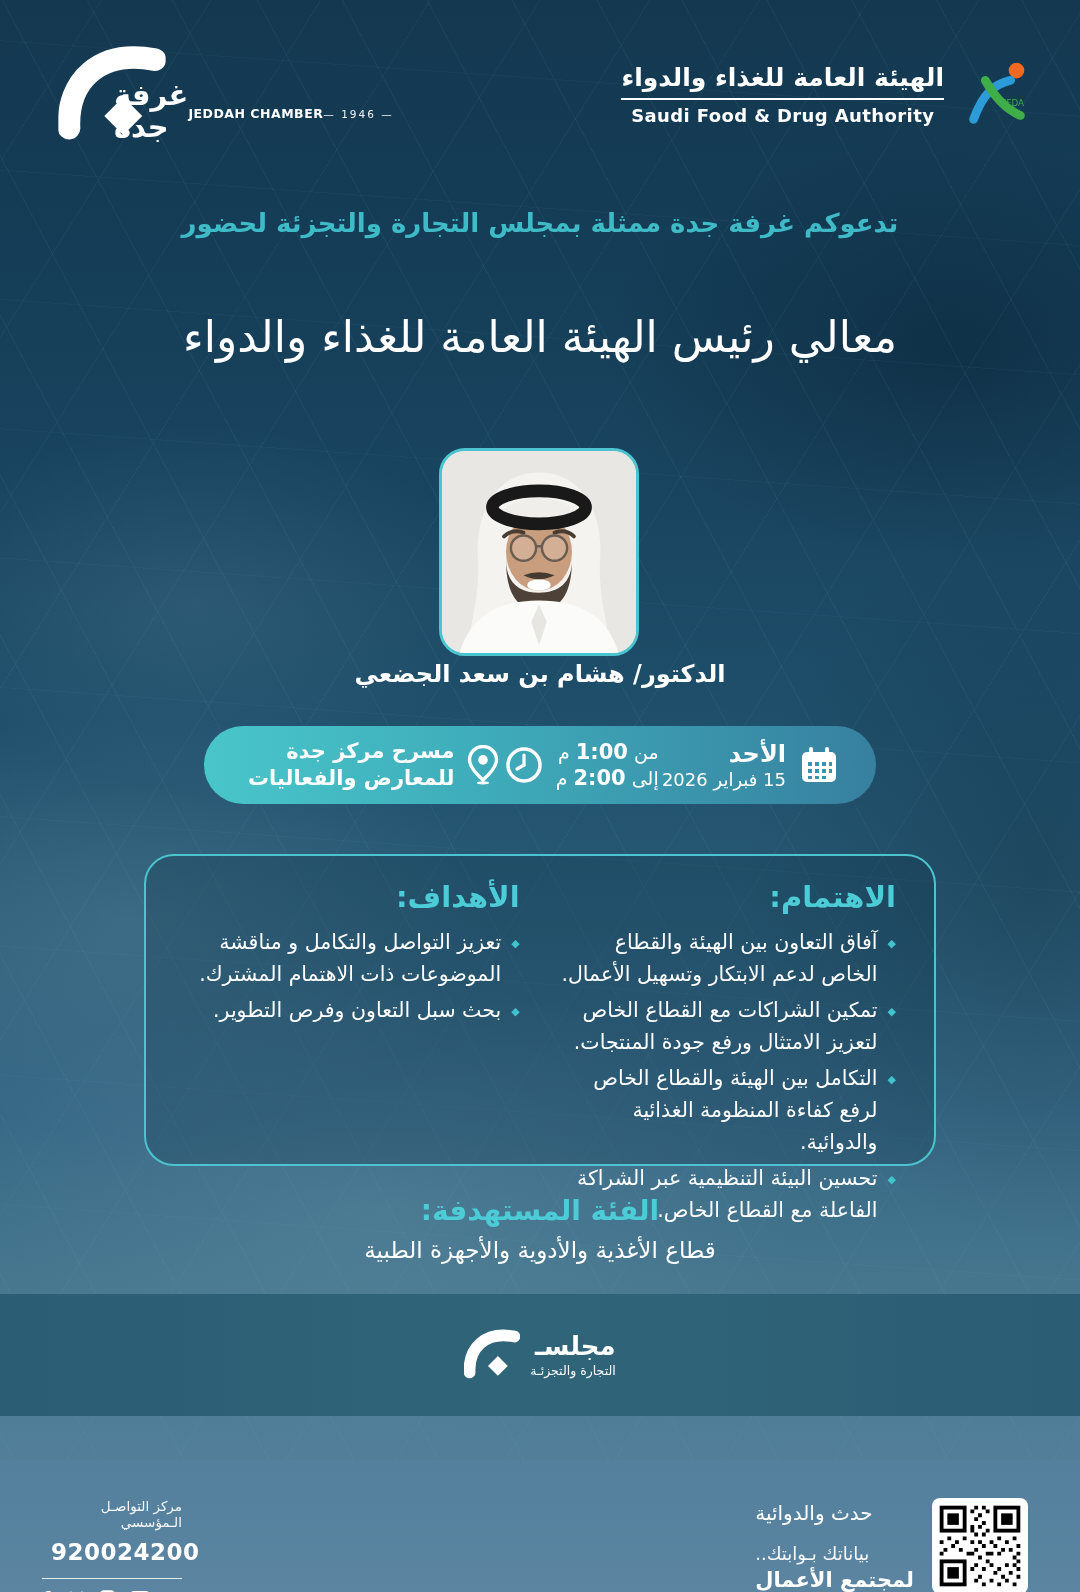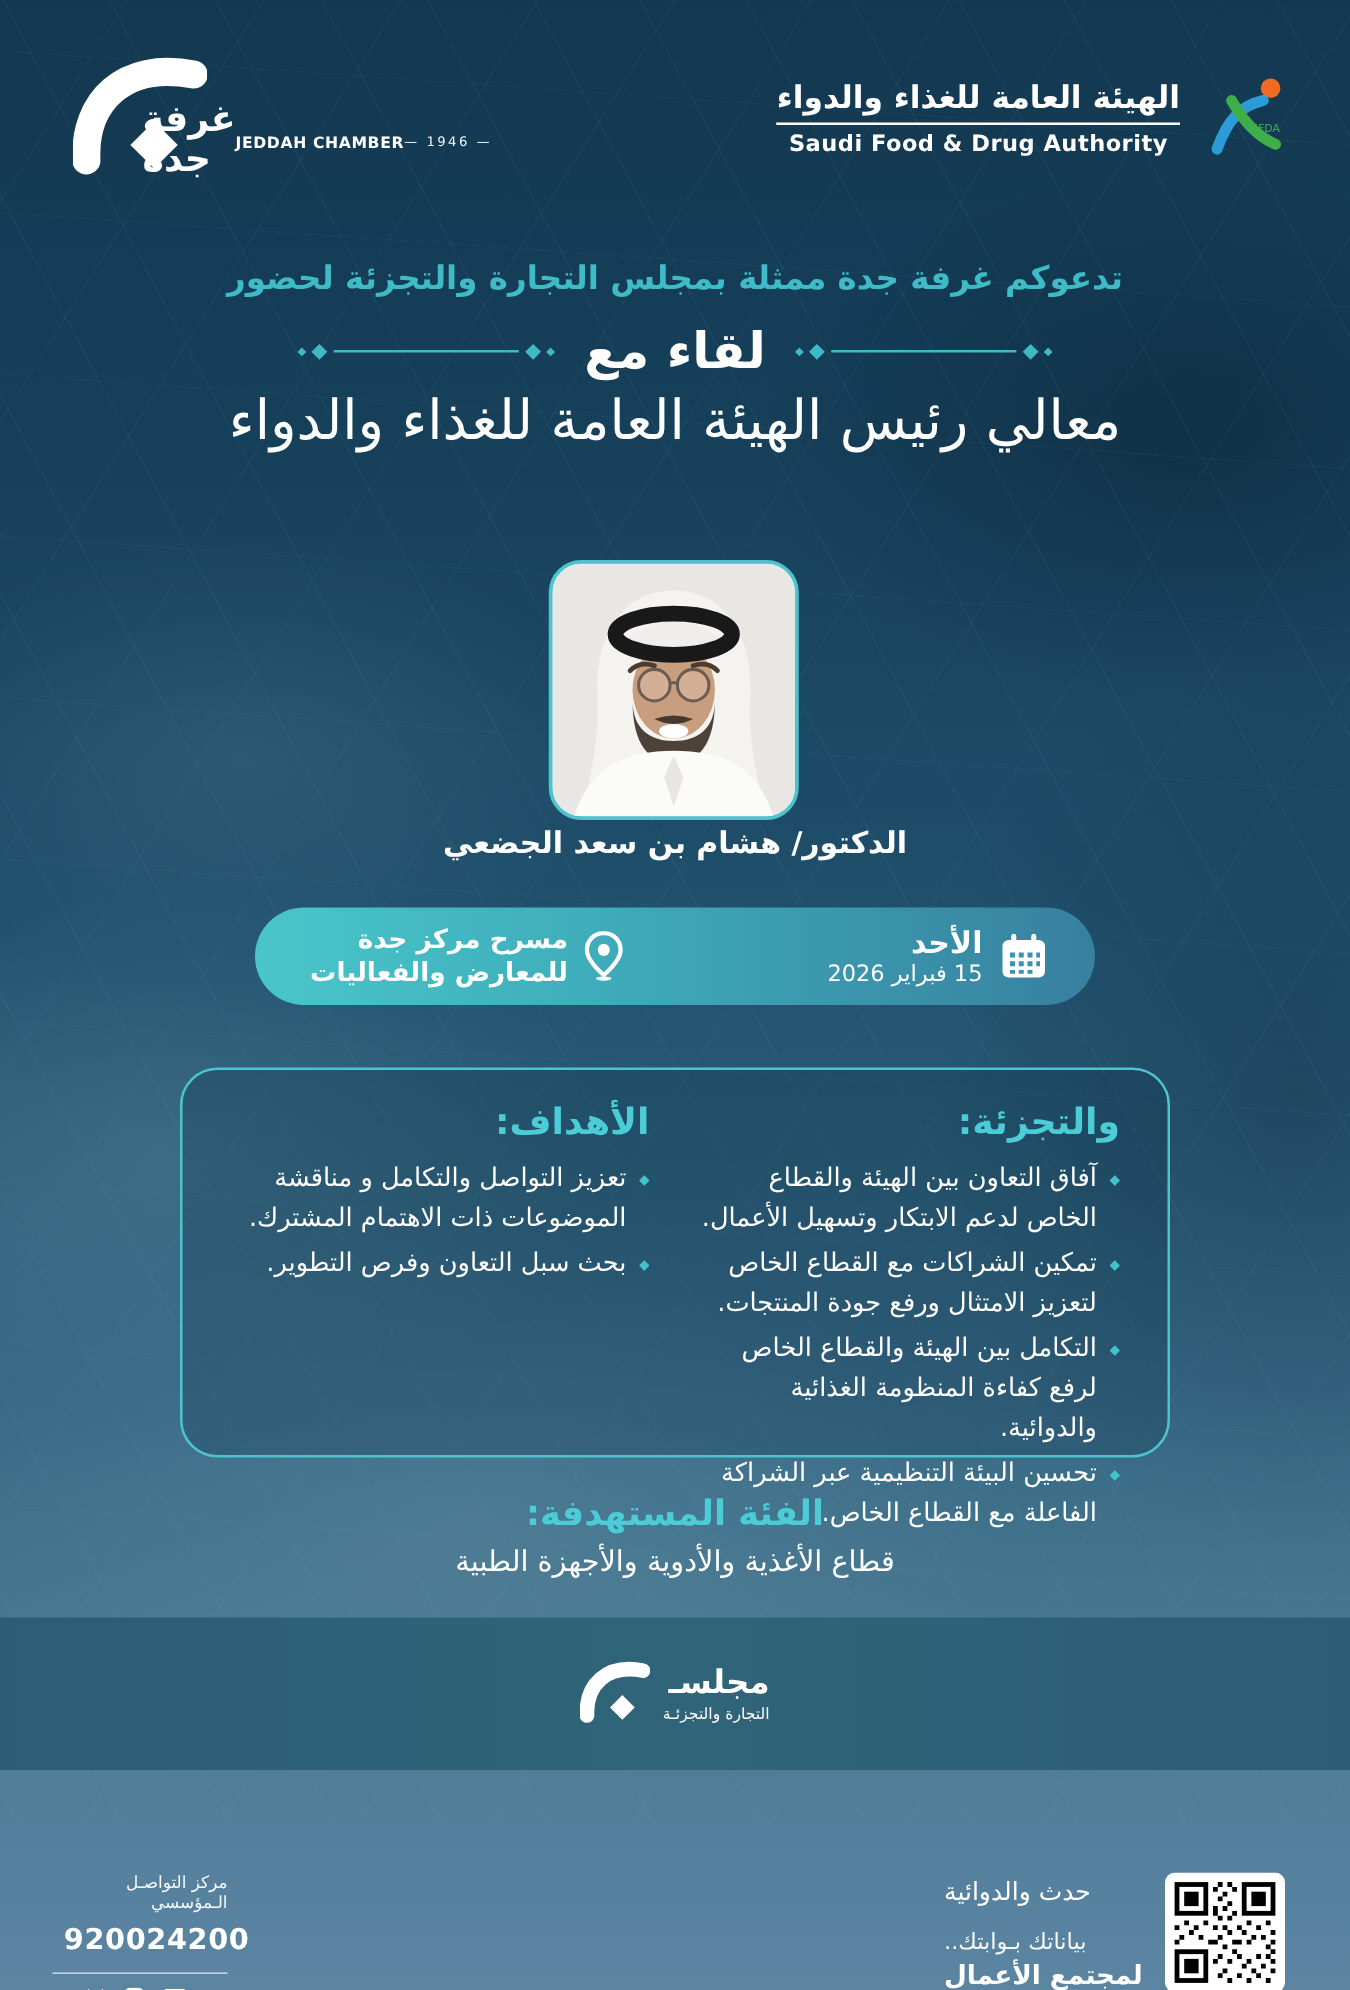--- a/index.html
+++ b/index.html
@@ -134,37 +134,20 @@
     <svg class="sfda-mark" viewBox="0 0 80 80">
       <circle cx="60" cy="16" r="8" fill="#f26a21"></circle>
       <path d="M16 66 C26 38 38 30 54 26" stroke="#2b9cd8" stroke-width="9" fill="none" stroke-linecap="round"></path>
       <path d="M28 26 C38 44 50 56 64 62" stroke="#3fae49" stroke-width="9" fill="none" stroke-linecap="round"></path>
       <text x="44" y="52" font-size="9" fill="#3fae49" font-family="DejaVu Sans, sans-serif">SFDA</text>
     </svg>
   </div>
 
   <div class="invite-intro rtl">تدعوكم غرفة جدة ممثلة بمجلس التجارة والتجزئة لحضور</div>
 
-  <div class="meet-row">
-    <span class="flourish">
-      <span class="diam sm"></span>
-        <span class="diam"></span>
-        <span class="f-line"></span>
-        <span class="diam"></span>
-        <span class="diam sm"></span>
-    </span>
-    <span class="meet-label rtl">لقاء مع</span>
-    <span class="flourish">
-      <span class="diam sm"></span>
-        <span class="diam"></span>
-        <span class="f-line"></span>
-        <span class="diam"></span>
-        <span class="diam sm"></span>
-    </span>
-  </div>
 
   <div class="main-title rtl">معالي رئيس الهيئة العامة للغذاء والدواء</div>
 
   <div class="photo-frame">
     <svg viewBox="0 0 200 208">
       <rect width="200" height="208" fill="#e9e7e3"></rect>
       <path d="M100 22 C54 22 34 66 37 110 C39 150 30 172 26 208 L174 208 C170 172 161 150 163 110 C166 66 146 22 100 22 Z" fill="#f4f3f0"></path>
       <ellipse cx="100" cy="104" rx="34" ry="40" fill="#c99e7e"></ellipse>
       <path d="M64 88 q8 -8 20 -4" stroke="#4a3c30" stroke-width="4" fill="none" stroke-linecap="round"></path>
       <path d="M116 84 q12 -4 20 4" stroke="#4a3c30" stroke-width="4" fill="none" stroke-linecap="round"></path>
@@ -202,35 +185,46 @@
             <rect x="17" y="32" width="4" height="3"></rect>
             <rect x="24" y="32" width="4" height="3"></rect>
         </g>
       </svg>
       <div class="info-col">
         <span class="day">الأحد</span>
         <span class="date">15 فبراير 2026</span>
       </div>
     </div>
     <div class="info-item">
+      <div class="info-col">
+        <span class="time-line"><span>من</span> <b>1:00</b> <span>م</span></span>
+        <span class="time-line"><span>إلى</span> <b>2:00</b> <span>م</span></span>
+      </div>
+      <svg class="info-icon" width="40" height="40" viewBox="0 0 40 40">
+        <circle cx="20" cy="20" r="16" fill="none" stroke="#fff" stroke-width="3.5"></circle>
+        <path d="M20 20 L20 10" stroke="#fff" stroke-width="3.2" stroke-linecap="round"></path>
+        <path d="M20 20 L13 24" stroke="#fff" stroke-width="3.2" stroke-linecap="round"></path>
+      </svg>
+    </div>
+    <div class="info-item">
       <svg class="info-icon" width="34" height="40" viewBox="0 0 24 28">
         <path d="M12 1 C6.5 1 2.5 5.2 2.5 10.4 C2.5 15 8 21 12 24.6 C16 21 21.5 15 21.5 10.4 C21.5 5.2 17.5 1 12 1 Z" fill="none" stroke="#fff" stroke-width="2.4"></path>
         <circle cx="12" cy="10.4" r="3.4" fill="#fff"></circle>
         <ellipse cx="12" cy="26.6" rx="4.4" ry="1.2" fill="#fff"></ellipse>
       </svg>
       <div class="info-col">
         <span class="venue">مسرح مركز جدة</span>
         <span class="venue">للمعارض والفعاليات</span>
       </div>
     </div>
   </div>
 
   <div class="panel rtl">
     <div class="col-topics">
-      <h3>والتجزئة:</h3>
+      <h3>الاهتمام:</h3>
       <ul>
         <li>
             <span class="bullet">◆</span>
             <span>آفاق التعاون بين الهيئة والقطاع الخاص لدعم الابتكار وتسهيل الأعمال.</span>
           </li>
         <li>
             <span class="bullet">◆</span>
             <span>تمكين الشراكات مع القطاع الخاص لتعزيز الامتثال ورفع جودة المنتجات.</span>
           </li>
         <li>

